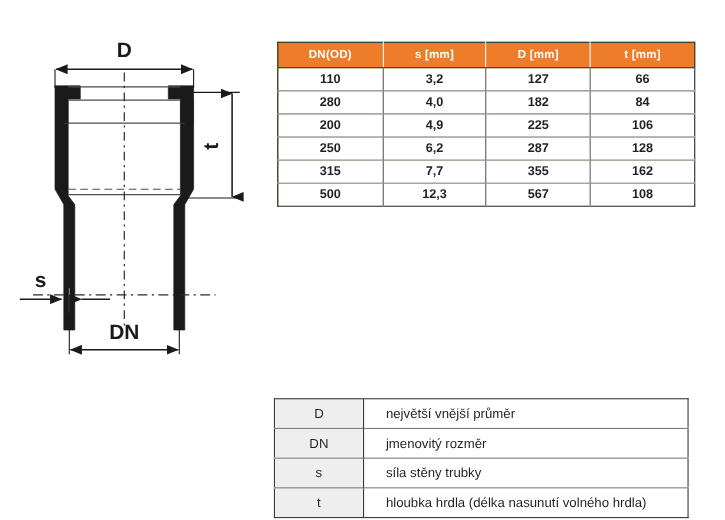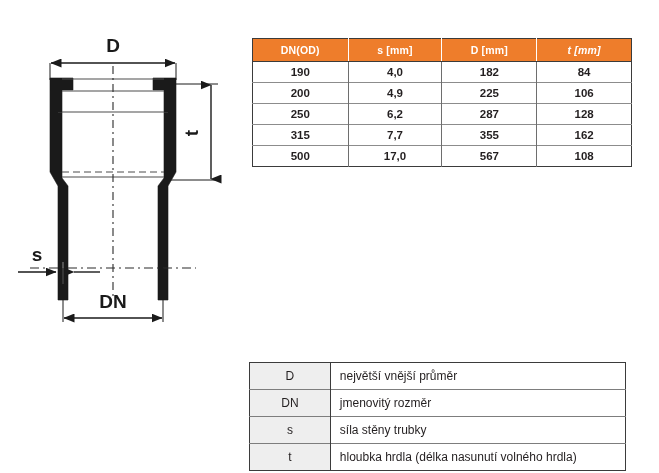--- a/index.html
+++ b/index.html
@@ -59,21 +59,21 @@
     font-size: 10.5px;
     font-weight: 700;
     letter-spacing: 0.2px;
     height: 22px;
     padding: 0;
     text-align: center;
     vertical-align: middle;
     border-right: 1.5px solid #ffffff;
     border-bottom: 1.5px solid #3b3b3b;
   }
-  table.spec thead th:last-child { border-right: none; font-style: italic; }
+  table.spec thead th:last-child { border-right: none; }
 
   table.spec tbody td {
     height: 20px;
     padding: 0;
     text-align: center;
     vertical-align: middle;
     font-size: 11.5px;
     font-weight: 700;
     color: #231f20;
     border-top: 1px solid #8c8c8c;
@@ -110,21 +110,21 @@
   table.legend tr:first-child td { border-top: none; }
   table.legend td.sym {
     background: #eeeeee;
     text-align: center;
     font-weight: 400;
     border-right: 1.5px solid #3b3b3b;
   }
   table.legend td.desc {
     background: #ffffff;
     text-align: left;
-    padding-left: 9px;
+    padding-left: 20px;
   }
 </style>
 </head>
 <body>
 
 <div id="drawing-panel">
   <svg id="drawing-svg" width="240" height="345" viewBox="0 0 240 345">
     <defs>
       <marker id="arrR" markerWidth="11" markerHeight="9" refX="10.5" refY="4.5" orient="auto" markerUnits="userSpaceOnUse">
         <path d="M0,0 L11,4.5 L0,9 Z" fill="#1a1a1a"></path>
@@ -222,21 +222,27 @@
     <thead>
       <tr>
         <th>DN(OD)</th>
         <th>s [mm]</th>
         <th>D  [mm]</th>
         <th>t [mm]</th>
       </tr>
     </thead>
     <tbody>
       <tr>
-        <td>190</td>
+        <td>110</td>
+        <td>3,2</td>
+        <td>127</td>
+        <td>66</td>
+      </tr>
+      <tr>
+        <td>280</td>
         <td>4,0</td>
         <td>182</td>
         <td>84</td>
       </tr>
       <tr>
         <td>200</td>
         <td>4,9</td>
         <td>225</td>
         <td>106</td>
       </tr>
@@ -247,21 +253,21 @@
         <td>128</td>
       </tr>
       <tr>
         <td>315</td>
         <td>7,7</td>
         <td>355</td>
         <td>162</td>
       </tr>
       <tr>
         <td>500</td>
-        <td>17,0</td>
+        <td>12,3</td>
         <td>567</td>
         <td>108</td>
       </tr>
     </tbody>
   </table>
 </div>
 
 <div id="legend-table-wrap">
   <table class="legend">
     <colgroup>

